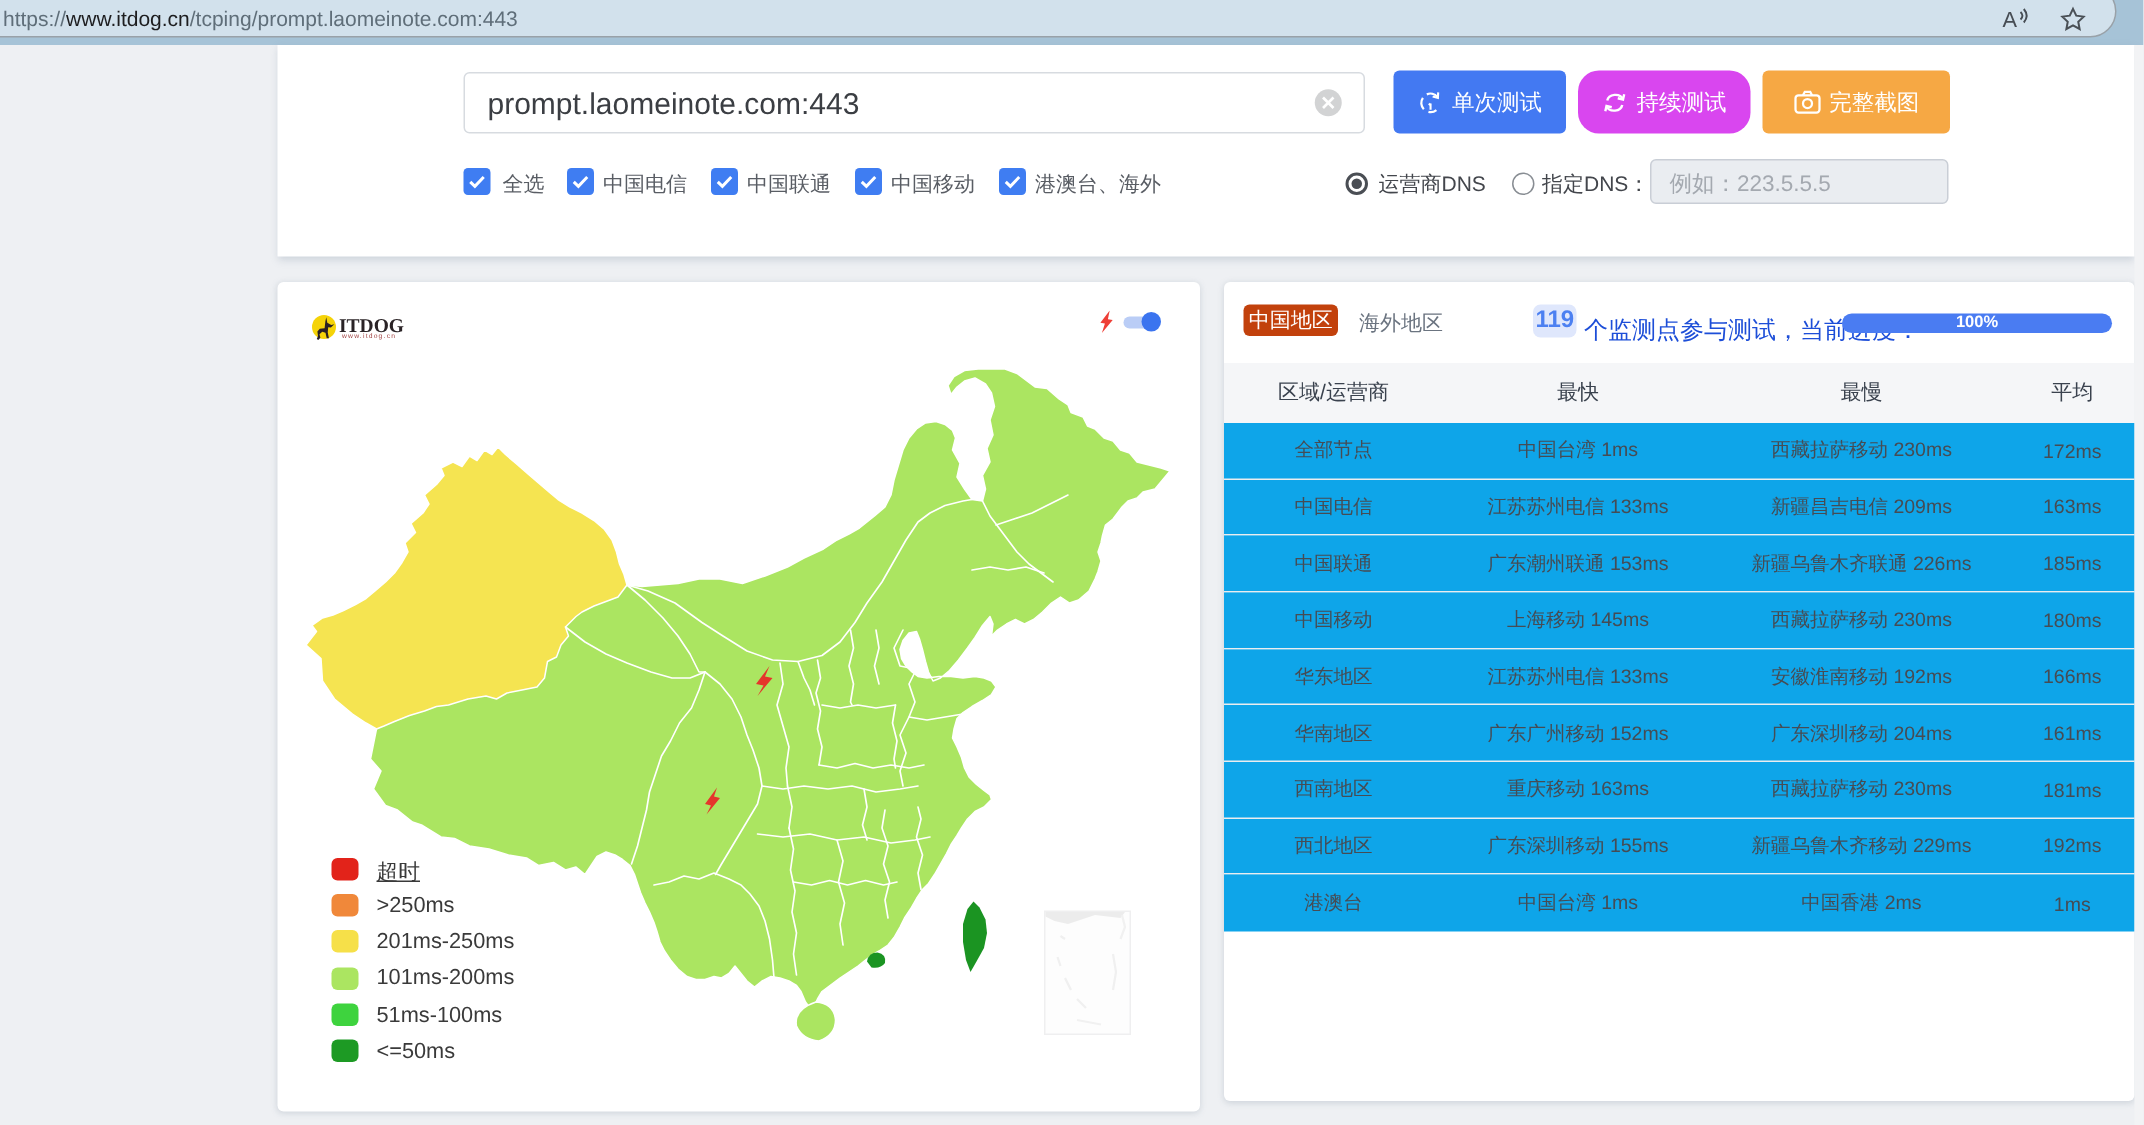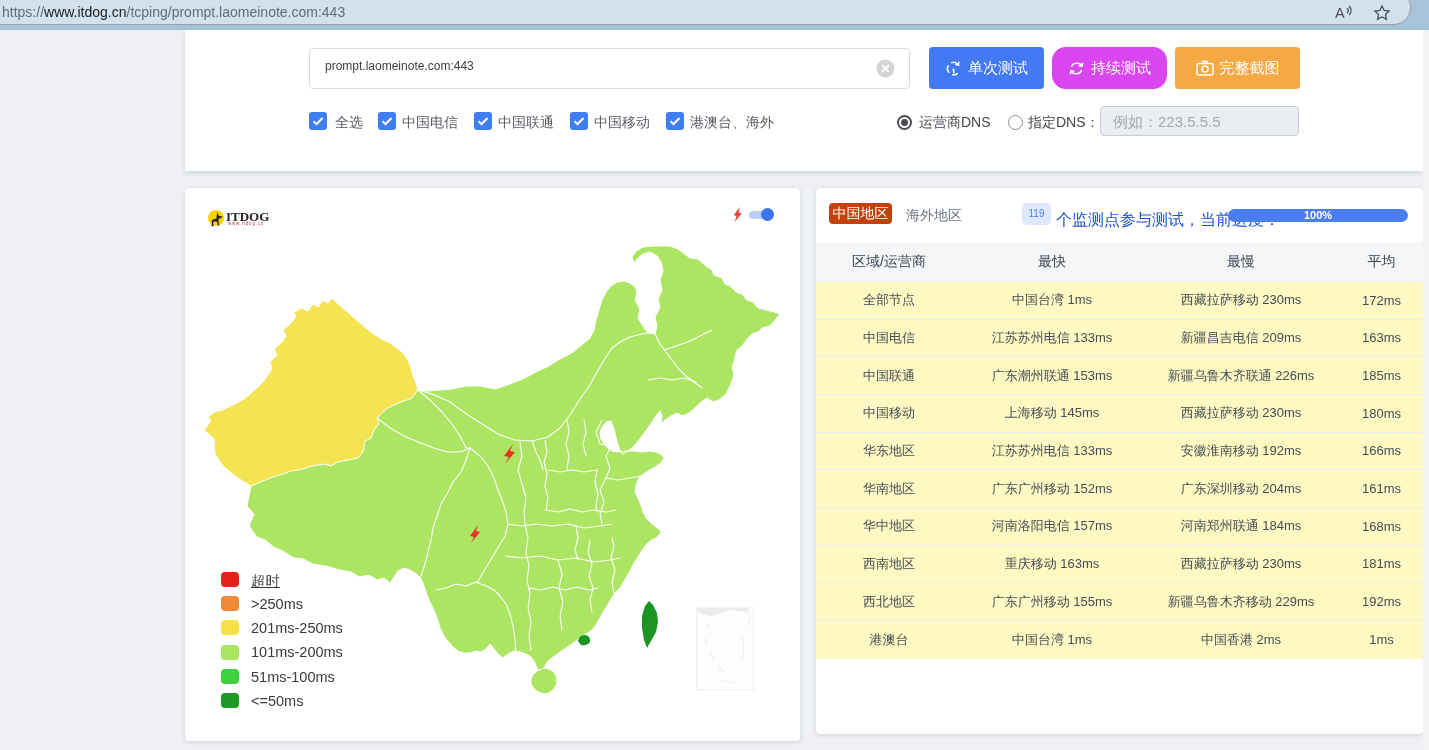--- a/index.html
+++ b/index.html
@@ -21,21 +21,21 @@
   <path d="M15.2 3 Q19 7.5 15.2 12" stroke="#474d54" stroke-width="1.3" fill="none"></path>
 </svg>
 
 <svg class="abs" style="left:1372px;top:3px;" width="20" height="20" viewBox="0 0 24 24">
   <path d="M12 3.5l2.6 5.4 5.9.8-4.3 4.1 1.1 5.8-5.3-2.9-5.3 2.9 1.1-5.8-4.3-4.1 5.9-.8z" fill="none" stroke="#4a5056" stroke-width="1.6"></path>
 </svg>
 
 <div class="abs" style="left:185px;top:30px;width:1238px;height:141px;background:#fff;box-shadow:0 2px 5px rgba(130,145,165,.3);"></div>
 
 <div class="abs" style="left:309px;top:48px;width:601px;height:41px;background:#fff;border:1px solid #d7dbe0;border-radius:4px;"></div>
-<div class="abs" style="left:325px;top:59px;font-size:12px;color:#3b3e43;">prompt.laomeinote.com:443</div>
+<div class="abs" style="left:325px;top:59px;font-size:20px;color:#3b3e43;">prompt.laomeinote.com:443</div>
 <svg class="abs" style="left:876px;top:58.5px;" width="19" height="19" viewBox="0 0 19 19">
   <circle cx="9.5" cy="9.5" r="9" fill="#d2d3d4"></circle>
   <path d="M6 6 L13 13 M13 6 L6 13" stroke="#fff" stroke-width="1.8"></path>
 </svg>
 
 <div class="abs" style="left:929px;top:47px;width:115px;height:42px;background:#4379f2;border-radius:4px;color:#fff;font-size:15px;display:flex;align-items:center;justify-content:center;">
   <svg width="17" height="17" viewBox="0 0 17 17" style="margin-right:6px;">
     <path d="M4.2 12.8 A6 6 0 0 1 3.6 5.2" stroke="#fff" stroke-width="1.5" fill="none"></path>
     <path d="M6.2 2.9 A6 6 0 0 1 13.2 4.6" stroke="#fff" stroke-width="1.5" fill="none"></path>
     <path d="M13.8 1.6 L13.6 5.3 L10.1 4.4" fill="none" stroke="#fff" stroke-width="1.4"></path>
@@ -184,27 +184,27 @@
 <div class="lg" style="left:221px;top:644.5px;background:#abe561;"></div>
 <div class="lt" style="left:251px;top:644px;">101ms-200ms</div>
 <div class="lg" style="left:221px;top:668.9px;background:#3ed33e;"></div>
 <div class="lt" style="left:251px;top:669px;">51ms-100ms</div>
 <div class="lg" style="left:221px;top:693.2px;background:#1d9a24;"></div>
 <div class="lt" style="left:251px;top:693px;">&lt;=50ms</div>
 
 <div class="card" style="left:816px;top:188px;width:607px;height:546px;"></div>
 <div class="abs" style="left:829px;top:203px;width:63px;height:21px;border-radius:4px;background:#c2410c;color:#fff;font-size:14px;text-align:center;line-height:21px;">中国地区</div>
 <div class="abs" style="left:906px;top:207px;font-size:14px;color:#6b7480;">海外地区</div>
-<div class="abs" style="left:1022px;top:203px;width:29px;height:22px;background:#dfe7fc;border-radius:5px;color:#4c80f1;font-size:10px;text-align:center;line-height:22px;">119</div>
+<div class="abs" style="left:1022px;top:203px;width:29px;height:22px;background:#dfe7fc;border-radius:5px;color:#4c80f1;font-size:16px;text-align:center;line-height:22px;font-weight:bold;">119</div>
 <div class="abs" style="left:1056px;top:210px;font-size:16px;color:#1d4ed8;">个监测点参与测试，当前进度：</div>
 <div class="abs" style="left:1228px;top:209px;width:180px;height:13px;background:#4a7cf2;border-radius:7px;color:#fff;font-size:11px;font-weight:bold;text-align:center;line-height:13px;">100%</div>
 
 <style>
 .thead { position:absolute; left:816px; top:242px; width:607px; height:40px; background:#f5f6f8; display:flex; align-items:center; font-size:14px; color:#3a424e; }
-.trow { display:flex; align-items:center; height:37.66px; border-bottom:1px solid #eaedf0; font-size:13px; color:#464c54; background:#fef9c3; }
+.trow { display:flex; align-items:center; height:37.66px; border-bottom:1px solid #eaedf0; font-size:13px; color:#464c54; background:#0ea5e9; }
 .c1{width:146px;text-align:center;} .c2{width:180px;text-align:center;} .c3{width:198px;text-align:center;} .c4{width:83px;text-align:center;}
 </style>
 <div class="thead">
     <div class="c1">区域/运营商</div>
     <div class="c2">最快</div>
     <div class="c3">最慢</div>
     <div class="c4">平均</div>
   </div>
 <div class="abs" style="left:816px;top:282px;width:607px;">
   <div class="trow">
@@ -237,34 +237,28 @@
       <div class="c3">安徽淮南移动 192ms</div>
       <div class="c4">166ms</div>
     </div>
   <div class="trow">
       <div class="c1">华南地区</div>
       <div class="c2">广东广州移动 152ms</div>
       <div class="c3">广东深圳移动 204ms</div>
       <div class="c4">161ms</div>
     </div>
   <div class="trow">
-      <div class="c1">华中地区</div>
-      <div class="c2">河南洛阳电信 157ms</div>
-      <div class="c3">河南郑州联通 184ms</div>
-      <div class="c4">168ms</div>
-    </div>
-  <div class="trow">
       <div class="c1">西南地区</div>
       <div class="c2">重庆移动 163ms</div>
       <div class="c3">西藏拉萨移动 230ms</div>
       <div class="c4">181ms</div>
     </div>
   <div class="trow">
       <div class="c1">西北地区</div>
-      <div class="c2">广东广州移动 155ms</div>
+      <div class="c2">广东深圳移动 155ms</div>
       <div class="c3">新疆乌鲁木齐移动 229ms</div>
       <div class="c4">192ms</div>
     </div>
   <div class="trow" style="border-bottom:none;">
       <div class="c1">港澳台</div>
       <div class="c2">中国台湾 1ms</div>
       <div class="c3">中国香港 2ms</div>
       <div class="c4">1ms</div>
     </div>
 </div>

